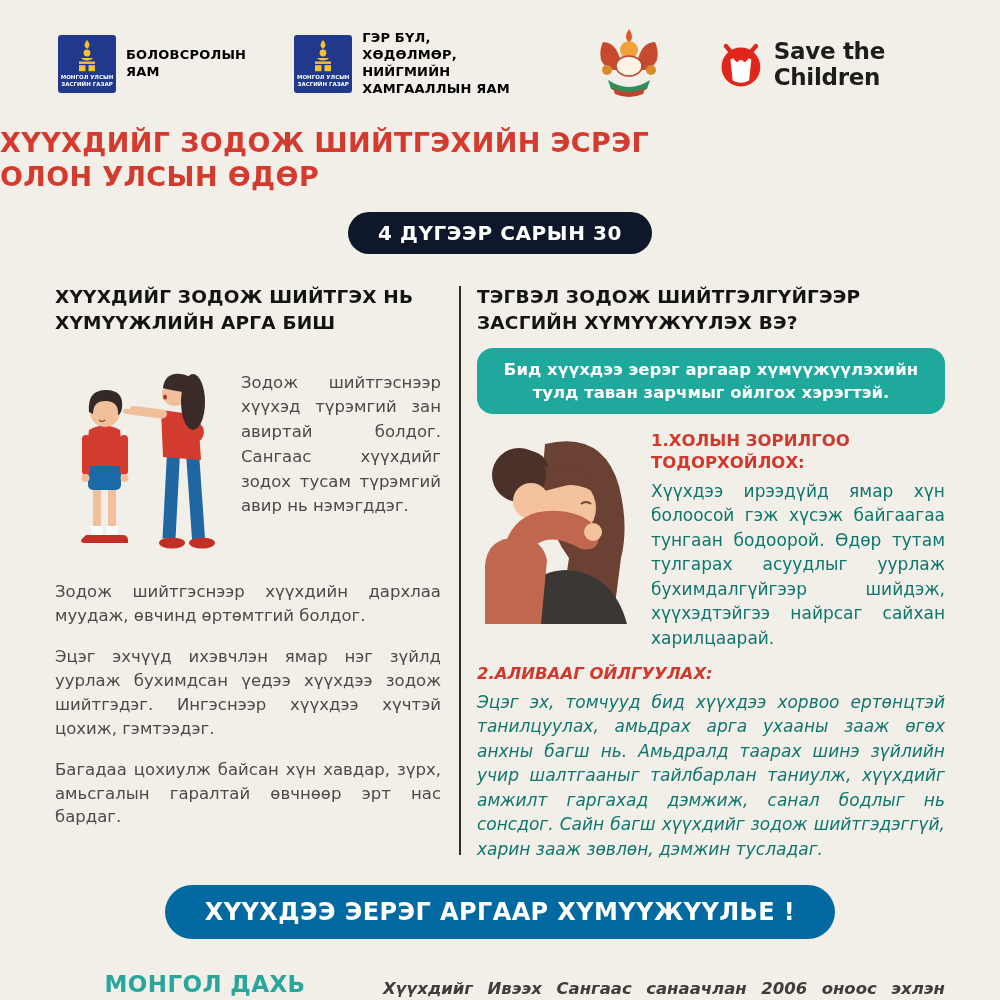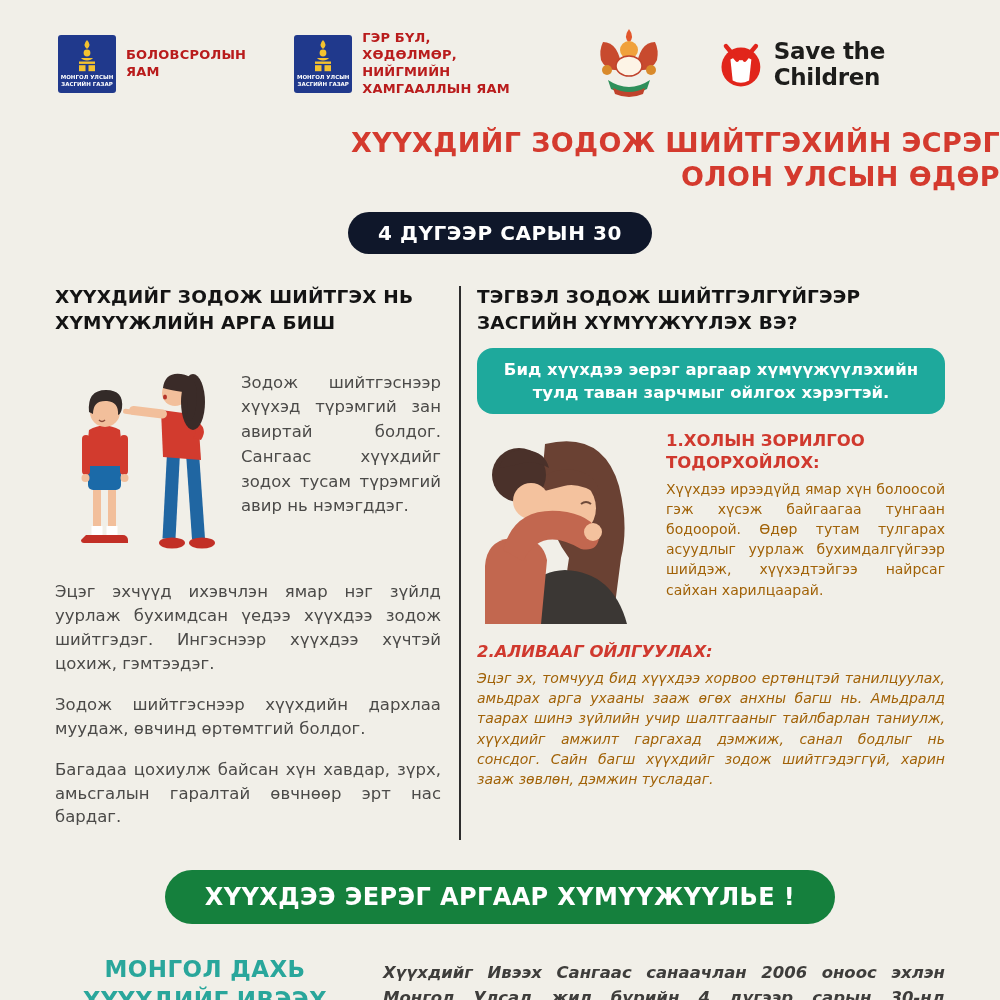--- a/index.html
+++ b/index.html
@@ -11,57 +11,57 @@
   }
   
   .logos { display:flex; align-items:center; padding:26px 58px 0 58px; }
   .logo-group { display:flex; align-items:center; gap:10px; }
   .gov-square {
     width:58px; height:58px; background:#20398c; border-radius:3px; flex:0 0 auto;
     display:flex; flex-direction:column; align-items:center; padding-top:5px;
   }
   .gov-caption { color:#fff; font-size:5.5px; font-weight:bold; text-align:center; line-height:1.3; width:54px; margin-top:2px; }
   .gov-caption span { display:block; }
-  .logo-label { color:#b91c1c; font-weight:bold; font-size:13px; line-height:1.3; letter-spacing:0.2px; }
+  .logo-label { color:#000000; font-weight:bold; font-size:13px; line-height:1.3; letter-spacing:0.2px; }
   .logo-label span { display:block; }
   .logo-family { margin-left:48px; }
   .crest { margin-left:66px; }
   .stc { margin-left:52px; display:flex; align-items:center; gap:9px; }
   .stc-text { font-size:23px; font-weight:bold; color:#1d1d1b; letter-spacing:-0.3px; }
   
-  .title { margin-top:24px; text-align:right; color:#d43a2e; font-weight:800; font-size:27px; line-height:1.25; letter-spacing:0.4px; }
+  .title { margin-top:24px; text-align:left; color:#d43a2e; font-weight:800; font-size:27px; line-height:1.25; letter-spacing:0.4px; }
   .title span { display:block; }
   .date-pill {
     margin:15px auto 0 auto; width:fit-content; background:#0f172a; color:#fff;
     font-weight:bold; font-size:20px; padding:9px 30px; border-radius:24px; letter-spacing:0.6px;
   }
   
   .columns { display:flex; padding:30px 55px 0 55px; }
   .col-left { width:404px; padding-right:18px; }
   .divider { width:2px; background:#2d2d2d; margin:2px 16px 6px 0; }
   .col-right { flex:1; }
   .col-heading { font-size:18.5px; font-weight:800; color:#141414; line-height:1.42; margin:0 0 12px 0; letter-spacing:0.2px; }
   .col-heading span { display:block; }
   .lead-block { overflow:hidden; }
   .lead-figure { float:left; width:176px; margin:2px 10px 4px 0; }
   .lead-text { font-size:16.5px; color:#4b4a48; text-align:justify; line-height:1.5; padding-top:6px; }
   .para { font-size:16.5px; color:#4b4a48; text-align:justify; line-height:1.45; margin-top:17px; }
   .teal-box {
     background:#1ea99c; color:#fff; font-weight:bold; font-size:16.5px; text-align:center;
     border-radius:16px; padding:10px 14px; margin:8px 0 14px auto; width:468px; line-height:1.4;
   }
-  .point1 { display:flex; gap:25px;justify-content:space-between; }
+  .point1 { display:flex; gap:10px;justify-content:space-between; }
   .hug-figure { width:164px; flex:0 0 auto; }
   .point-text { flex:1; }
   .point-title { color:#d0392e; font-weight:800; font-size:16.5px; line-height:1.32; margin:2px 0 5px 0; }
-  .point-body { font-size:14px; color:#a16207; text-align:justify; line-height:1.44; }
+  .point-body { font-size:17px; color:#0f766e; text-align:justify; line-height:1.44; }
   .point2 { margin-top:13px;font-style:italic; }
   
   .banner {
-    margin:24px auto 0 auto; width:fit-content; background:#15803d; color:#fff;
+    margin:24px auto 0 auto; width:fit-content; background:#0369a1; color:#fff;
     font-weight:800; font-size:24px; padding:13px 40px; border-radius:34px; letter-spacing:0.4px;
   }
   
   .footer { display:flex; padding:20px 55px 0 55px; gap:28px; }
   .footer-left { width:300px; text-align:center; padding-top:10px; }
   .org-name { color:#29a69b; font-weight:800; font-size:23px; line-height:1.35; letter-spacing:0.4px; }
   .org-name span { display:block; }
   .footer-note { flex:1; font-style:italic; font-weight:bold; font-size:16.5px; color:#3e3d3b; line-height:1.52; text-align:justify; }
 </style>
 </head>
@@ -179,22 +179,22 @@
             <rect x="68" y="60" width="12" height="5" rx="2.5" fill="#f2bf9b" transform="rotate(7 80 62)"></rect>
             <path d="M140 70 q14 8 6 20 l-8 -2 q6 -10 -2 -14 z" fill="#d23b2e"></path>
             <circle cx="120" cy="43" r="13" fill="#f2bf9b"></circle>
             <ellipse cx="138" cy="52" rx="12" ry="28" fill="#3a2b28"></ellipse>
             <path d="M108 38 q2 -16 18 -14 q16 2 16 20 q0 16 -5 26 q-4 2 -6 -2 q5 -16 -3 -26 q-14 -2 -20 -4z" fill="#3a2b28"></path>
             <ellipse cx="110" cy="47" rx="2" ry="2.6" fill="#b5342a"></ellipse>
           </svg>
         </div>
         <p class="lead-text">Зодож шийтгэснээр хүүхэд түрэмгий зан авиртай болдог. Сангаас хүүхдийг зодох тусам түрэмгий авир нь нэмэгддэг.</p>
       </div>
+      <p class="para">Зодож шийтгэснээр хүүхдийн дархлаа муудаж, өвчинд өртөмтгий болдог.</p>
       <p class="para">Эцэг эхчүүд ихэвчлэн ямар нэг зүйлд уурлаж бухимдсан үедээ хүүхдээ зодож шийтгэдэг. Ингэснээр хүүхдээ хүчтэй цохиж, гэмтээдэг.</p>
-      <p class="para">Зодож шийтгэснээр хүүхдийн дархлаа муудаж, өвчинд өртөмтгий болдог.</p>
       <p class="para">Багадаа цохиулж байсан хүн хавдар, зүрх, амьсгалын гаралтай өвчнөөр эрт нас бардаг.</p>
     </div>
 
     <div class="divider"></div>
 
     <div class="col-right">
       <h2 class="col-heading">
         <span>ТЭГВЭЛ ЗОДОЖ ШИЙТГЭЛГҮЙГЭЭР</span>
         <span>ЗАСГИЙН ХҮМҮҮЖҮҮЛЭХ ВЭ?</span>
       </h2>

